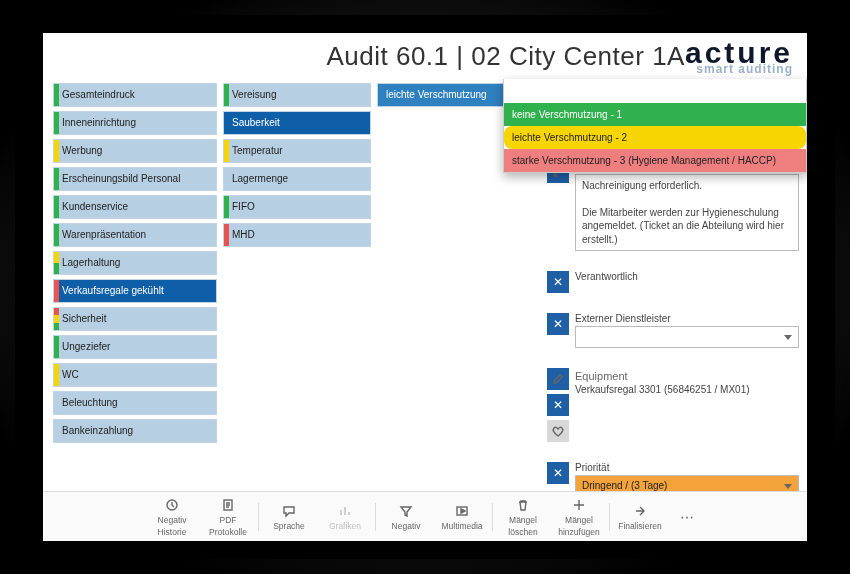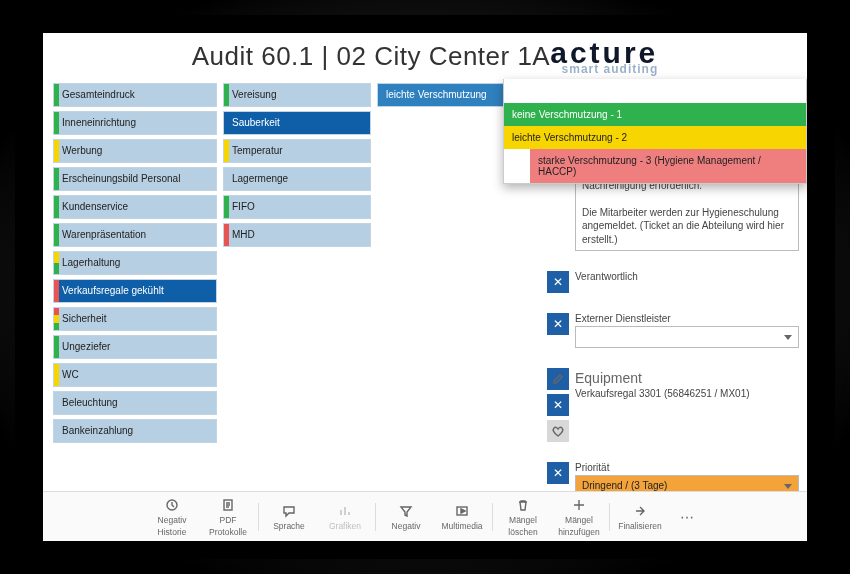--- a/index.html
+++ b/index.html
@@ -8,21 +8,21 @@
 
   .tablet {
     width: 820px; height: 544px; background:#000; border-radius:32px;
     padding: 18px 28px 18px 28px; position:relative;
     box-shadow: 0 10px 30px rgba(0,0,0,.6);
   }
   .screen {
     width: 100%; height: 100%; background:#fff; position:relative; overflow:hidden;
   }
 
-  .header { display:flex; justify-content:center; align-items:flex-start; padding:8px 14px 4px 14px; }
+  .header { display:flex; justify-content:flex-end; align-items:flex-start; padding:8px 14px 4px 14px; }
   .title { font-size:26px; font-weight:300; color:#333; letter-spacing:0.5px; }
   .logo { text-align:right; line-height:0.8; }
   .logo .b1 { font-size:30px; font-weight:800; color:#0f172a; letter-spacing:3px; }
   .logo .b2 { font-size:12px; font-weight:600; color:#003c7a; letter-spacing:1px; opacity:0.4; }
 
   .main { display:flex; height:420px; padding:4px 8px 0 10px; gap:6px; position:relative; }
 
   .column { flex:0 0 auto; display:flex; flex-direction:column; gap:4px; }
   .col1 { width:164px; }
   .col2 { width:148px; }
@@ -46,22 +46,22 @@
   .multi      { background: linear-gradient(to bottom,#e85454 33%,#f7d500 33% 66%,#2fb24d 66%); }
 
   
   .ratings {
     position:absolute; top:0; right:0; width:304px;
     border:1px solid #ccc; border-top:none;
     box-shadow:0 4px 10px rgba(0,0,0,.3); background:#fff; z-index:5;
   }
   .ratings .opt { font-size:10px; padding:6px 8px; color:#222; cursor:pointer; }
   .ratings .o1 { background:#2fb24d; color:#fff;margin-top:24px; }
-  .ratings .o2 { background:#f7d500; }
-  .ratings .o3 { background:#ef7f7f;margin-left:26px; }
+  .ratings .o2 { background:#f7d500;border-radius:8px; }
+  .ratings .o3 { background:#ef7f7f; }
 
   
   .panel { display:flex; flex-direction:column; gap:20px; padding-top:78px; }
   .group { display:flex; gap:6px; align-items:flex-start; }
   .sidebtn {
     width:22px; height:22px; background:#1e5fa6; color:#fff; flex:0 0 22px;
     display:flex; align-items:center; justify-content:center; font-size:12px;
   }
   .sidebtn.grey { background:#d8d8d8; color:#888; }
   .field { flex:1; min-width:0; display:flex; flex-direction:column; gap:2px; }
@@ -71,21 +71,21 @@
   .select { height:22px; position:relative; }
   .select::after {
     content:""; position:absolute; right:6px; top:8px;
     border-left:4px solid transparent; border-right:4px solid transparent;
     border-top:5px solid #666;
   }
   .select.orange { background:#f3a33a; color:#222; }
   .row { display:flex; gap:6px; align-items:flex-end; }
   .plusbtn { width:22px; height:22px; background:#1e5fa6; color:#fff; display:flex; align-items:center; justify-content:center; font-size:14px; }
   .eqline { font-size:10px; color:#444; line-height:1.2; }
-  .eqlabel{ font-size:14px; color:#666; }
+  .eqlabel{ font-size:11px; color:#666; }
 
   
   .toolbar {
     position:absolute; bottom:0; left:0; right:0; height:50px;
     border-top:1px solid #ddd; background:#fafafa;
     display:flex; align-items:center; justify-content:center; gap:4px;
     font-size:8.5px; color:#666;
   }
   .tbtn { display:flex; flex-direction:column; align-items:center; gap:2px; width:52px; cursor:pointer; }
   .tbtn .ic { font-size:14px; height:16px; display:flex; align-items:center; color:#666; }

